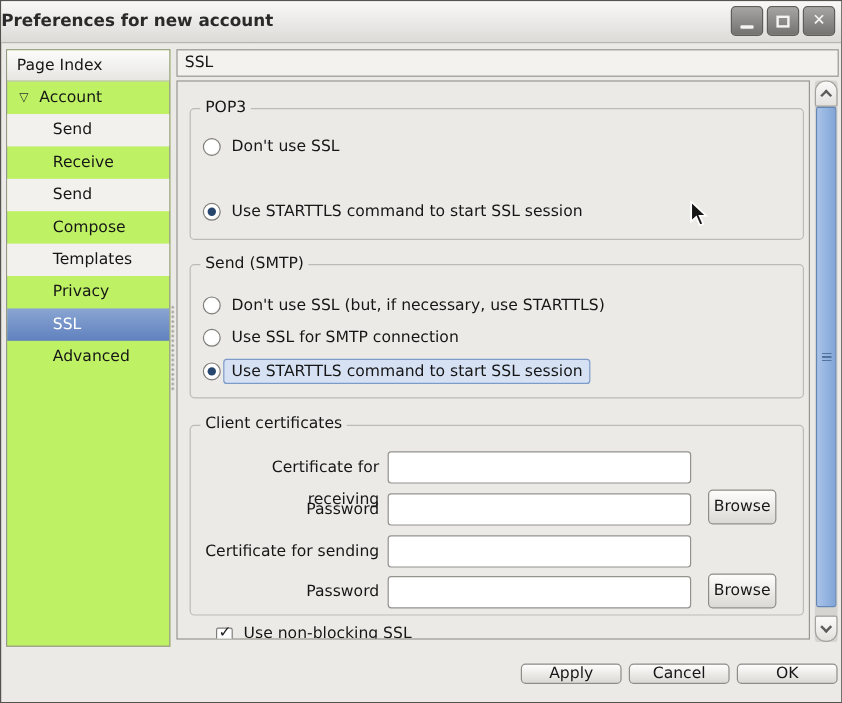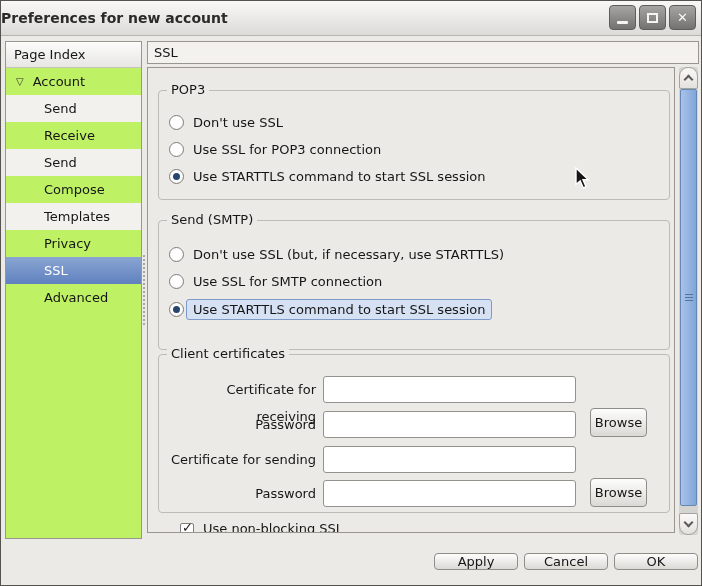--- a/index.html
+++ b/index.html
@@ -44,21 +44,21 @@
                  background:#f3f2ef; border:1px solid #98968f; line-height:21px;
                  padding-left:6px; }
 
   
   .content { position:absolute; left:146px; top:66px; width:528px; height:466px;
              border:1px solid #98968f; background:#eceae7; overflow:hidden; }
 
   .group { position:absolute; left:10px; width:512px;
            border:1px solid #bdbbb6; border-radius:4px;padding-left:20px; }
   #group-pop3 { top:22px;  height:110px; }
-  #group-smtp { top:152px; height:130px; }
+  #group-smtp { top:152px; height:112px; }
   #group-cert { top:286px; height:159px; }
   .group-title { position:absolute; top:-9px; left:8px; background:#eceae7; padding:0 4px; }
 
   .radio-row { position:absolute; left:10px; height:22px;
                display:flex; align-items:center; gap:9px; }
   .radio { flex:0 0 auto; width:15px; height:15px; border-radius:50%;
            border:1px solid #7f7e7a;
            background:radial-gradient(circle at 40% 35%, #ffffff 55%, #ebebe9); }
   .radio.checked::after { content:""; display:block; width:7px; height:7px;
                           margin:3px; border-radius:50%; background:#26466e; }
@@ -162,24 +162,20 @@
   <div class="page-header">SSL</div>
 
   <div class="content">
 
     <div class="group" id="group-pop3">
       <span class="group-title">POP3</span>
       <div class="radio-row" style="top:20px">
         <span class="radio"></span>
         <span>Don't use SSL</span>
       </div>
-      <div class="radio-row" style="top:47px">
-        <span class="radio"></span>
-        <span>Use SSL for POP3 connection</span>
-      </div>
       <div class="radio-row" style="top:74px">
         <span class="radio checked"></span>
         <span>Use STARTTLS command to start SSL session</span>
       </div>
     </div>
 
     <div class="group" id="group-smtp">
       <span class="group-title">Send (SMTP)</span>
       <div class="radio-row" style="top:22px">
         <span class="radio"></span>

